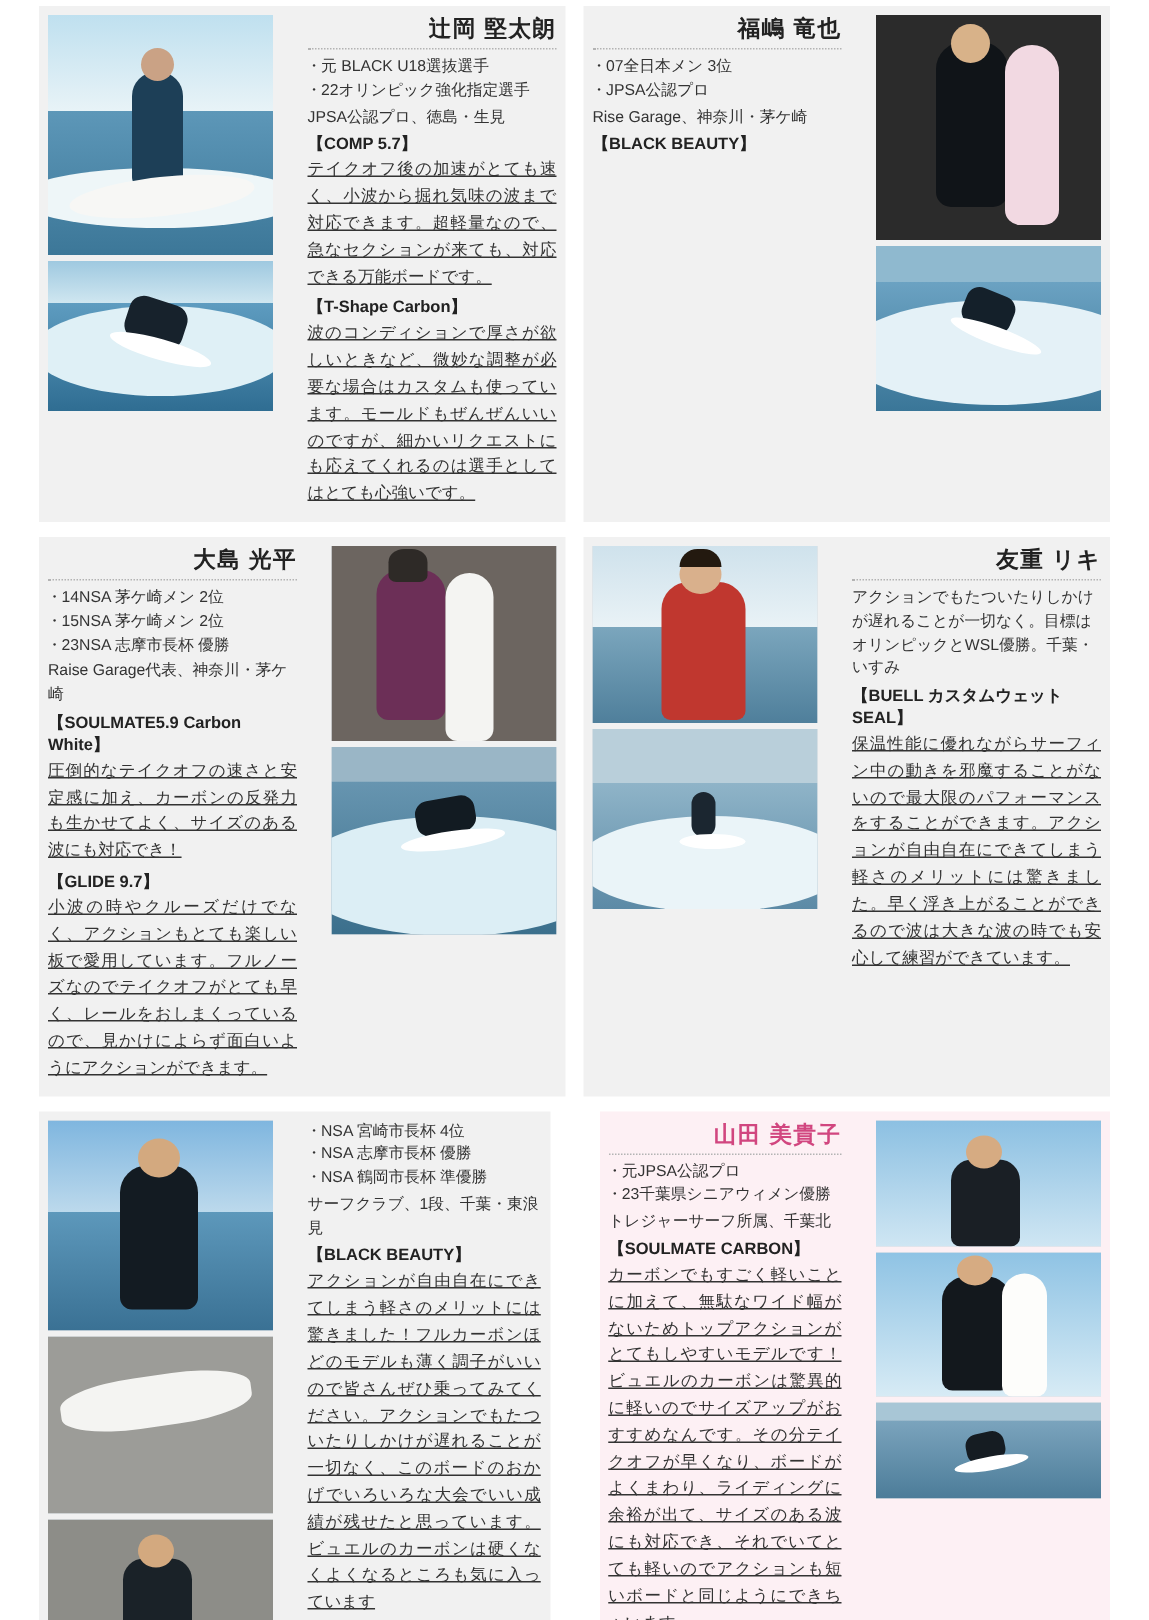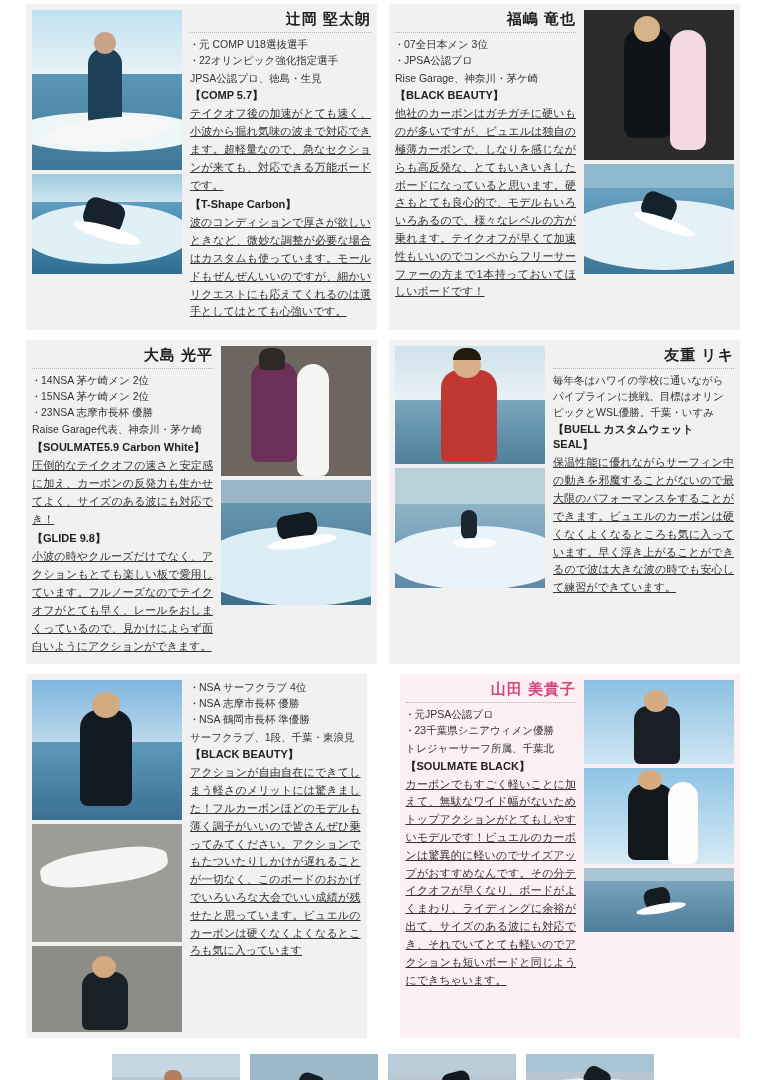--- a/index.html
+++ b/index.html
@@ -10,21 +10,21 @@
     color:#333;
     -webkit-font-smoothing:antialiased;
   }
   .page{width:766px;position:relative;padding-top:4px;box-sizing:border-box;}
 
   
   .row{display:flex;gap:12px;padding:0 26px 10px 26px;box-sizing:border-box;}
   .card{
     flex:1 1 50%;
     display:flex;
-    gap:8px;
+    gap:23px;
     padding:6px;
     box-sizing:border-box;
     background:#f4f2f3;
   }
   .card.pink{background:#fdf0f4;margin-left:21px;}
   .card.gray{background:#f1f1f1;}
 
   .photos{width:150px;flex:0 0 150px;display:flex;flex-direction:column;gap:4px;}
   .photos.right{order:2;}
   .txt{flex:1 1 auto;min-width:0;}
@@ -89,41 +89,40 @@
           <div class="sky" style="background:linear-gradient(#9fc9e0,#cfe6f0);height:28%"></div>
           <div class="sea" style="top:28%;background:linear-gradient(#5e9cc0,#2f6d92)"></div>
           <div class="wave" style="left:-10px;top:30px;width:170px;height:60px;background:#dff0f6;"></div>
           <div class="person" style="left:52px;top:26px;width:40px;height:30px;background:#17222c;border-radius:10px;transform:rotate(18deg)"></div>
           <div class="board" style="left:40px;top:52px;width:70px;height:14px;background:#ffffff;transform:rotate(16deg)"></div>
         </div>
       </div>
       <div class="txt">
         <div class="name">辻岡 堅太朗</div>
         <ul class="bullets">
-          <li>元 COMP U18選抜選手</li>
+          <li>元 BLACK U18選抜選手</li>
           <li>22オリンピック強化指定選手</li>
         </ul>
         <p class="sub">JPSA公認プロ、徳島・生見</p>
         <p class="tag">【COMP 5.7】</p>
         <p class="body">テイクオフ後の加速がとても速く、小波から掘れ気味の波まで対応できます。超軽量なので、急なセクションが来ても、対応できる万能ボードです。</p>
         <p class="tag">【T-Shape Carbon】</p>
         <p class="body">波のコンディションで厚さが欲しいときなど、微妙な調整が必要な場合はカスタムも使っています。モールドもぜんぜんいいのですが、細かいリクエストにも応えてくれるのは選手としてはとても心強いです。</p>
       </div>
     </div>
 
     <div class="card gray">
       <div class="txt">
         <div class="name">福嶋 竜也</div>
         <ul class="bullets">
           <li>07全日本メン 3位</li>
           <li>JPSA公認プロ</li>
         </ul>
         <p class="sub">Rise Garage、神奈川・茅ケ崎</p>
         <p class="tag">【BLACK BEAUTY】</p>
-        <p class="body">他社のカーボンはガチガチに硬いものが多いですが、ビュエルは独自の極薄カーボンで、しなりを感じながらも高反発な、とてもいきいきしたボードになっていると思います。硬さもとても良心的で、モデルもいろいろあるので、様々なレベルの方が乗れます。テイクオフが早くて加速性もいいのでコンペからフリーサーファーの方まで1本持っておいてほしいボードです！</p>
       </div>
       <div class="photos right">
         <div class="ph" style="height:150px">
           <div class="sky" style="background:#2b2b2b;height:100%"></div>
           <div class="person" style="left:40px;top:18px;width:48px;height:110px;background:#101418;border-radius:18px 18px 10px 10px;"></div>
           <div class="person" style="left:50px;top:6px;width:26px;height:26px;background:#d8b289;border-radius:50%;"></div>
           <div class="board" style="left:86px;top:20px;width:36px;height:120px;background:#f2d9e2;border-radius:18px 18px 10px 10px;"></div>
         </div>
         <div class="ph" style="height:110px">
           <div class="sky" style="background:#8fb9cf;height:22%"></div>
@@ -143,21 +142,21 @@
       <div class="txt">
         <div class="name">大島 光平</div>
         <ul class="bullets">
           <li>14NSA 茅ケ崎メン 2位</li>
           <li>15NSA 茅ケ崎メン 2位</li>
           <li>23NSA 志摩市長杯 優勝</li>
         </ul>
         <p class="sub">Raise Garage代表、神奈川・茅ケ崎</p>
         <p class="tag">【SOULMATE5.9 Carbon White】</p>
         <p class="body">圧倒的なテイクオフの速さと安定感に加え、カーボンの反発力も生かせてよく、サイズのある波にも対応でき！</p>
-        <p class="tag">【GLIDE 9.8】</p>
+        <p class="tag">【GLIDE 9.7】</p>
         <p class="body">小波の時やクルーズだけでなく、アクションもとても楽しい板で愛用しています。フルノーズなのでテイクオフがとても早く、レールをおしまくっているので、見かけによらず面白いようにアクションができます。</p>
       </div>
       <div class="photos right">
         <div class="ph" style="height:130px">
           <div class="sky" style="background:#6c6560;height:100%"></div>
           <div class="person" style="left:30px;top:16px;width:46px;height:100px;background:#6c2f57;border-radius:16px 16px 8px 8px;"></div>
           <div class="person" style="left:38px;top:2px;width:26px;height:22px;background:#2e2a27;border-radius:40% 40% 20% 20%;"></div>
           <div class="board" style="left:76px;top:18px;width:32px;height:112px;background:#f4f4f2;border-radius:16px 16px 8px 8px;"></div>
         </div>
         <div class="ph" style="height:125px">
@@ -182,23 +181,23 @@
         <div class="ph" style="height:120px">
           <div class="sky" style="background:#b9cfda;height:30%"></div>
           <div class="sea" style="top:30%;background:linear-gradient(#8fb4c8,#5c8aa6)"></div>
           <div class="wave" style="left:-10px;top:58px;width:180px;height:64px;background:#eaf4f8;"></div>
           <div class="person" style="left:66px;top:42px;width:16px;height:30px;background:#1b2630;border-radius:8px;"></div>
           <div class="board" style="left:58px;top:70px;width:44px;height:10px;background:#fff;"></div>
         </div>
       </div>
       <div class="txt">
         <div class="name">友重 リキ</div>
-        <p class="sub">毎年冬はハワイの学校に通いながらパイプラインに挑戦。目標はオリンピックとWSL優勝。千葉・いすみ</p>
+        <p class="sub">アクションでもたついたりしかけが遅れることが一切なく。目標はオリンピックとWSL優勝。千葉・いすみ</p>
         <p class="tag">【BUELL カスタムウェット SEAL】</p>
-        <p class="body">保温性能に優れながらサーフィン中の動きを邪魔することがないので最大限のパフォーマンスをすることができます。ビュエルのカーボンは硬くなくよくなるところも気に入っています。早く浮き上がることができるので波は大きな波の時でも安心して練習ができています。</p>
+        <p class="body">保温性能に優れながらサーフィン中の動きを邪魔することがないので最大限のパフォーマンスをすることができます。アクションが自由自在にできてしまう軽さのメリットには驚きました。早く浮き上がることができるので波は大きな波の時でも安心して練習ができています。</p>
       </div>
     </div>
 
   </div>
 
   <div class="row">
 
     <div class="card gray">
       <div class="photos">
         <div class="ph" style="height:140px">
@@ -212,39 +211,39 @@
           <div class="board" style="left:8px;top:26px;width:128px;height:34px;background:#f4f4f2;transform:rotate(-8deg);border-radius:40% 40% 40% 40%"></div>
         </div>
         <div class="ph" style="height:86px">
           <div class="sky" style="background:#8d8d88;height:100%"></div>
           <div class="person" style="left:50px;top:26px;width:46px;height:58px;background:#1a2228;border-radius:14px 14px 6px 6px;"></div>
           <div class="person" style="left:60px;top:10px;width:24px;height:22px;background:#d3a97f;border-radius:50%;"></div>
         </div>
       </div>
       <div class="txt">
         <ul class="bullets">
-          <li>NSA サーフクラブ 4位</li>
+          <li>NSA 宮崎市長杯 4位</li>
           <li>NSA 志摩市長杯 優勝</li>
           <li>NSA 鶴岡市長杯 準優勝</li>
         </ul>
         <p class="sub">サーフクラブ、1段、千葉・東浪見</p>
         <p class="tag">【BLACK BEAUTY】</p>
         <p class="body">アクションが自由自在にできてしまう軽さのメリットには驚きました！フルカーボンほどのモデルも薄く調子がいいので皆さんぜひ乗ってみてください。アクションでもたついたりしかけが遅れることが一切なく、このボードのおかげでいろいろな大会でいい成績が残せたと思っています。ビュエルのカーボンは硬くなくよくなるところも気に入っています</p>
       </div>
     </div>
 
     <div class="card pink">
       <div class="txt">
         <div class="name pinkn">山田 美貴子</div>
         <ul class="bullets">
           <li>元JPSA公認プロ</li>
           <li>23千葉県シニアウィメン優勝</li>
         </ul>
         <p class="sub">トレジャーサーフ所属、千葉北</p>
-        <p class="tag">【SOULMATE BLACK】</p>
+        <p class="tag">【SOULMATE CARBON】</p>
         <p class="body">カーボンでもすごく軽いことに加えて、無駄なワイド幅がないためトップアクションがとてもしやすいモデルです！ビュエルのカーボンは驚異的に軽いのでサイズアップがおすすめなんです。その分テイクオフが早くなり、ボードがよくまわり、ライディングに余裕が出て、サイズのある波にも対応でき、それでいてとても軽いのでアクションも短いボードと同じようにできちゃいます。</p>
       </div>
       <div class="photos right">
         <div class="ph" style="height:84px">
           <div class="sky" style="background:linear-gradient(#8cc0e2,#cfe6f3);height:100%"></div>
           <div class="person" style="left:50px;top:26px;width:46px;height:58px;background:#1a1f25;border-radius:14px 14px 6px 6px;"></div>
           <div class="person" style="left:60px;top:10px;width:24px;height:22px;background:#d6ab82;border-radius:50%;"></div>
         </div>
         <div class="ph" style="height:96px">
           <div class="sky" style="background:linear-gradient(#8fc3e4,#d7ebf5);height:100%"></div>

